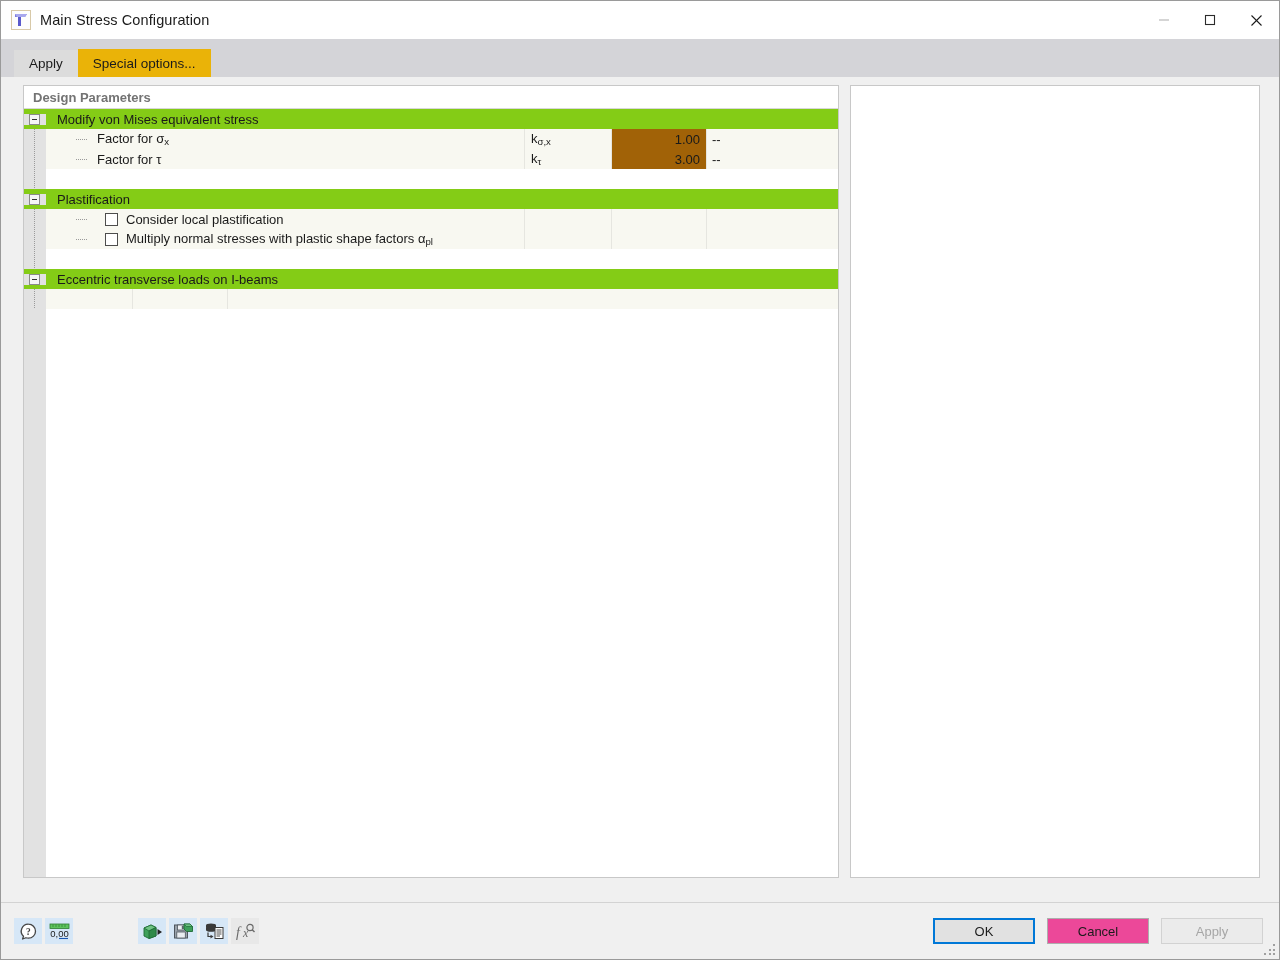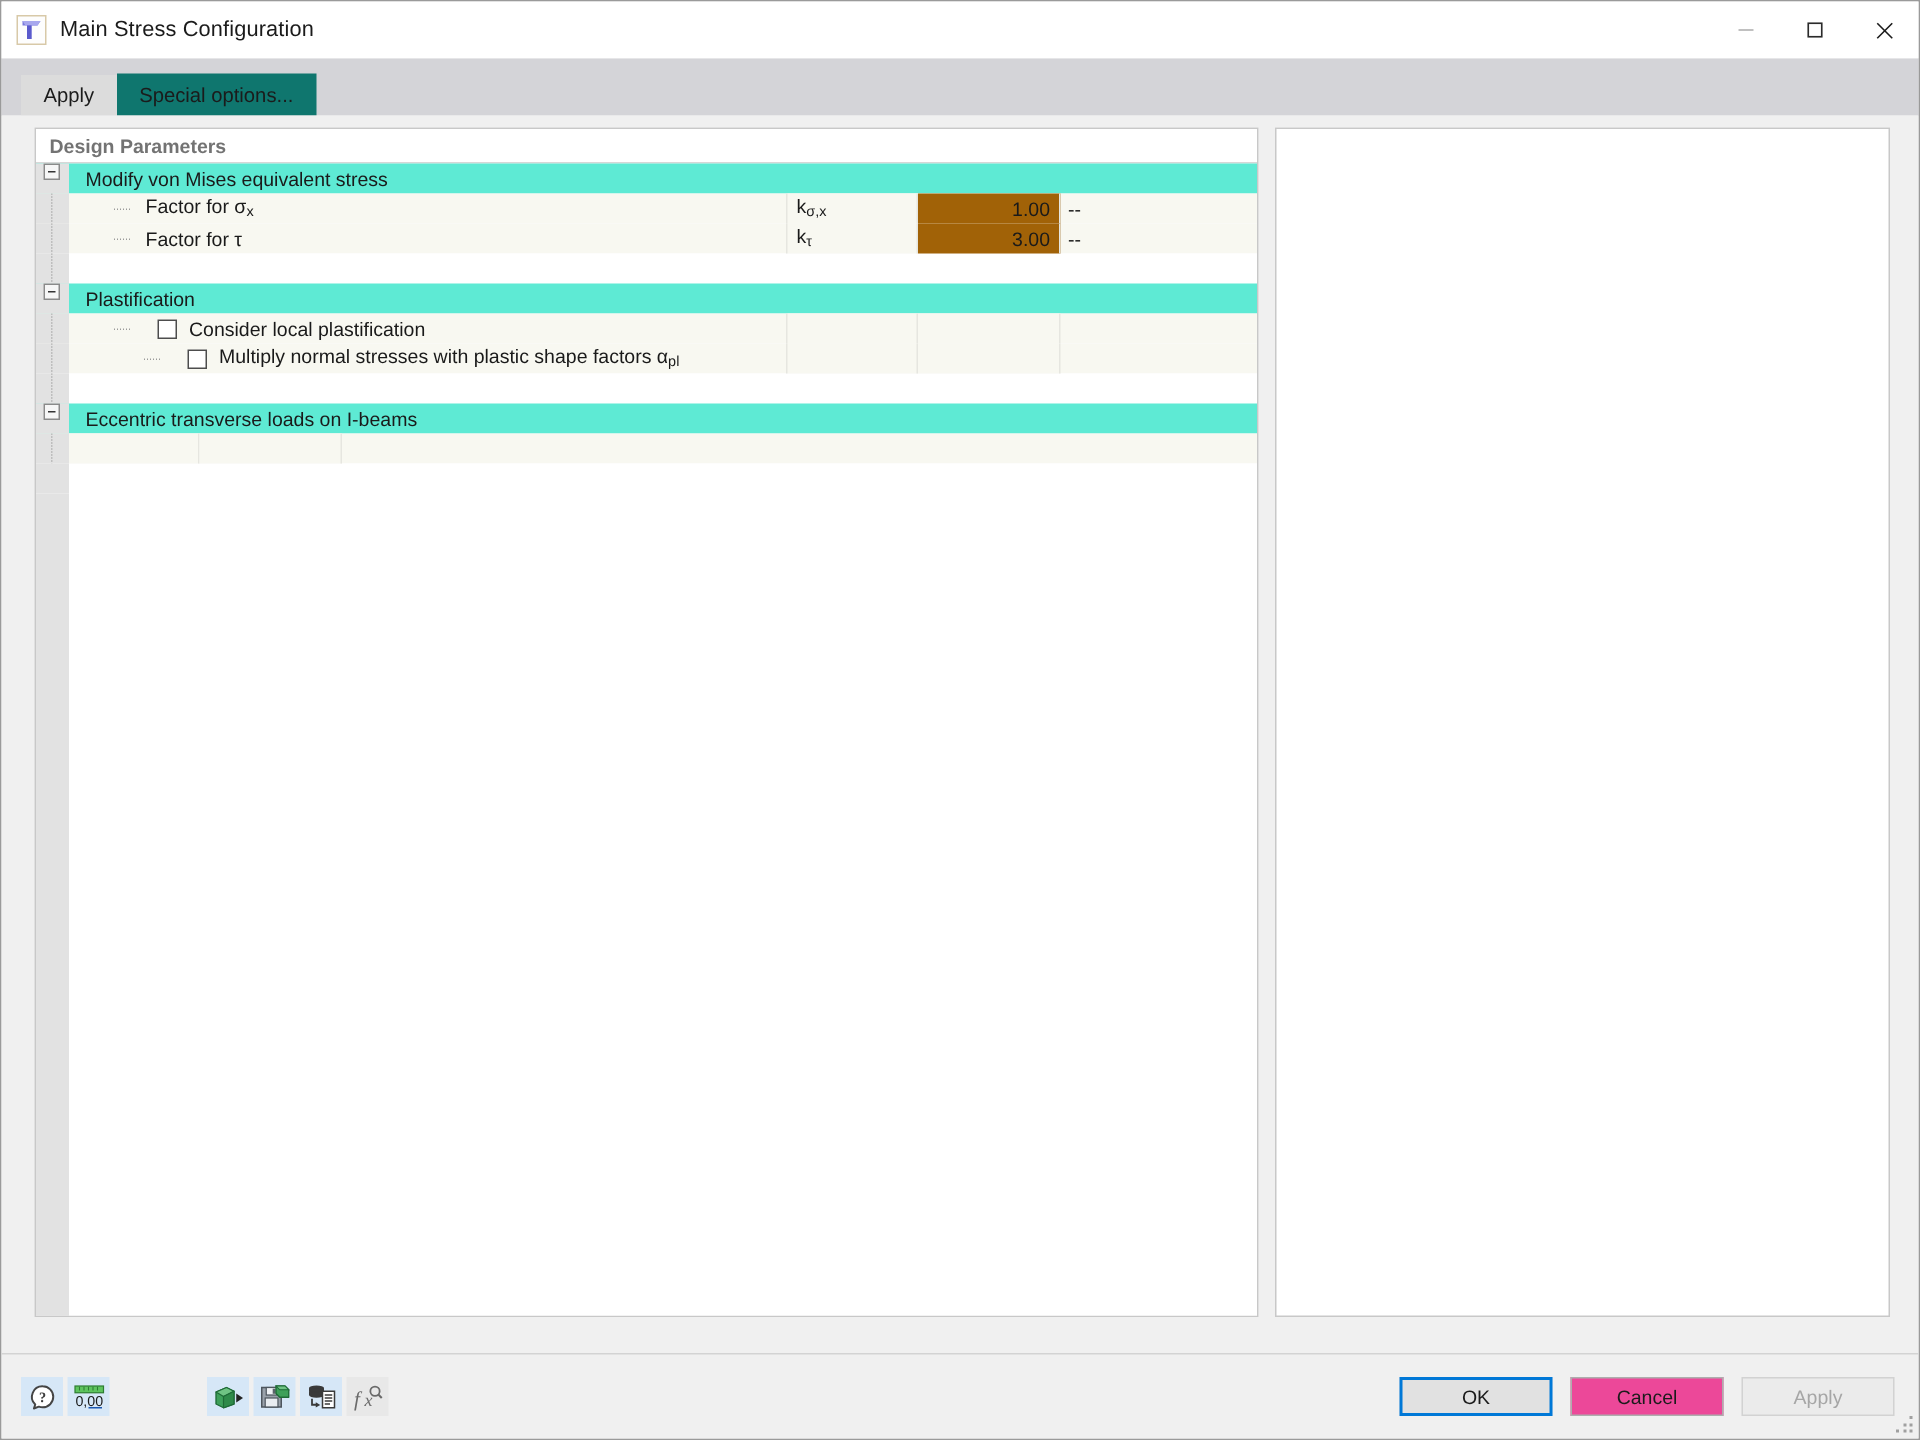--- a/index.html
+++ b/index.html
@@ -88,21 +88,21 @@
     height: 27px;
     padding: 0 15px;
     display: flex;
     align-items: center;
     font-size: 13.5px;
     color: #1b1b1b;
     background: #dcdcdc;
     box-sizing: border-box;
   }
   .tab.active {
-    background: #0f766e;
+    background: #eab308;
     height: 28px;
   }
 
   
   .body {
     flex: 1 1 auto;
     background: #f0f0f0;
     display: flex;
     padding: 0;
     position: relative;
@@ -150,21 +150,22 @@
     font-size: 13px;
   }
 
   .row {
     display: flex;
     height: 20px;
     align-items: stretch;
     box-sizing: border-box;
   }
   .row.section {
-    background: #5eead4;
+    background: #84cc16;
+    align-items: center;
   }
   .row.data {
     background: #f8f8f1;
   }
   .row.blank {
     background: #ffffff;
     height: 20px;
   }
   .row.blank .c-gutter { background:#e2e2e2; }
 
@@ -458,21 +459,21 @@
               <span>Consider local plastification</span>
             </div>
             <div class="c-sym"></div>
             <div class="c-val" style="background: rgb(248, 248, 241);"></div>
             <div class="c-unit"></div>
           </div>
           <div class="row data">
             <div class="c-gutter">
               <div class="vline"></div>
             </div>
-            <div class="c-label indent-cb" style="position: relative; margin-left: 20px;">
+            <div class="c-label indent-cb" style="position: relative;">
               <div class="hdash" style="left: 30px;"></div>
               <div class="cb"></div>
               <span>Multiply normal stresses with plastic shape factors α<sub>pl</sub></span>
             </div>
             <div class="c-sym"></div>
             <div class="c-val" style="background: rgb(248, 248, 241);"></div>
             <div class="c-unit"></div>
           </div>
           <div class="row blank">
             <div class="c-gutter">

